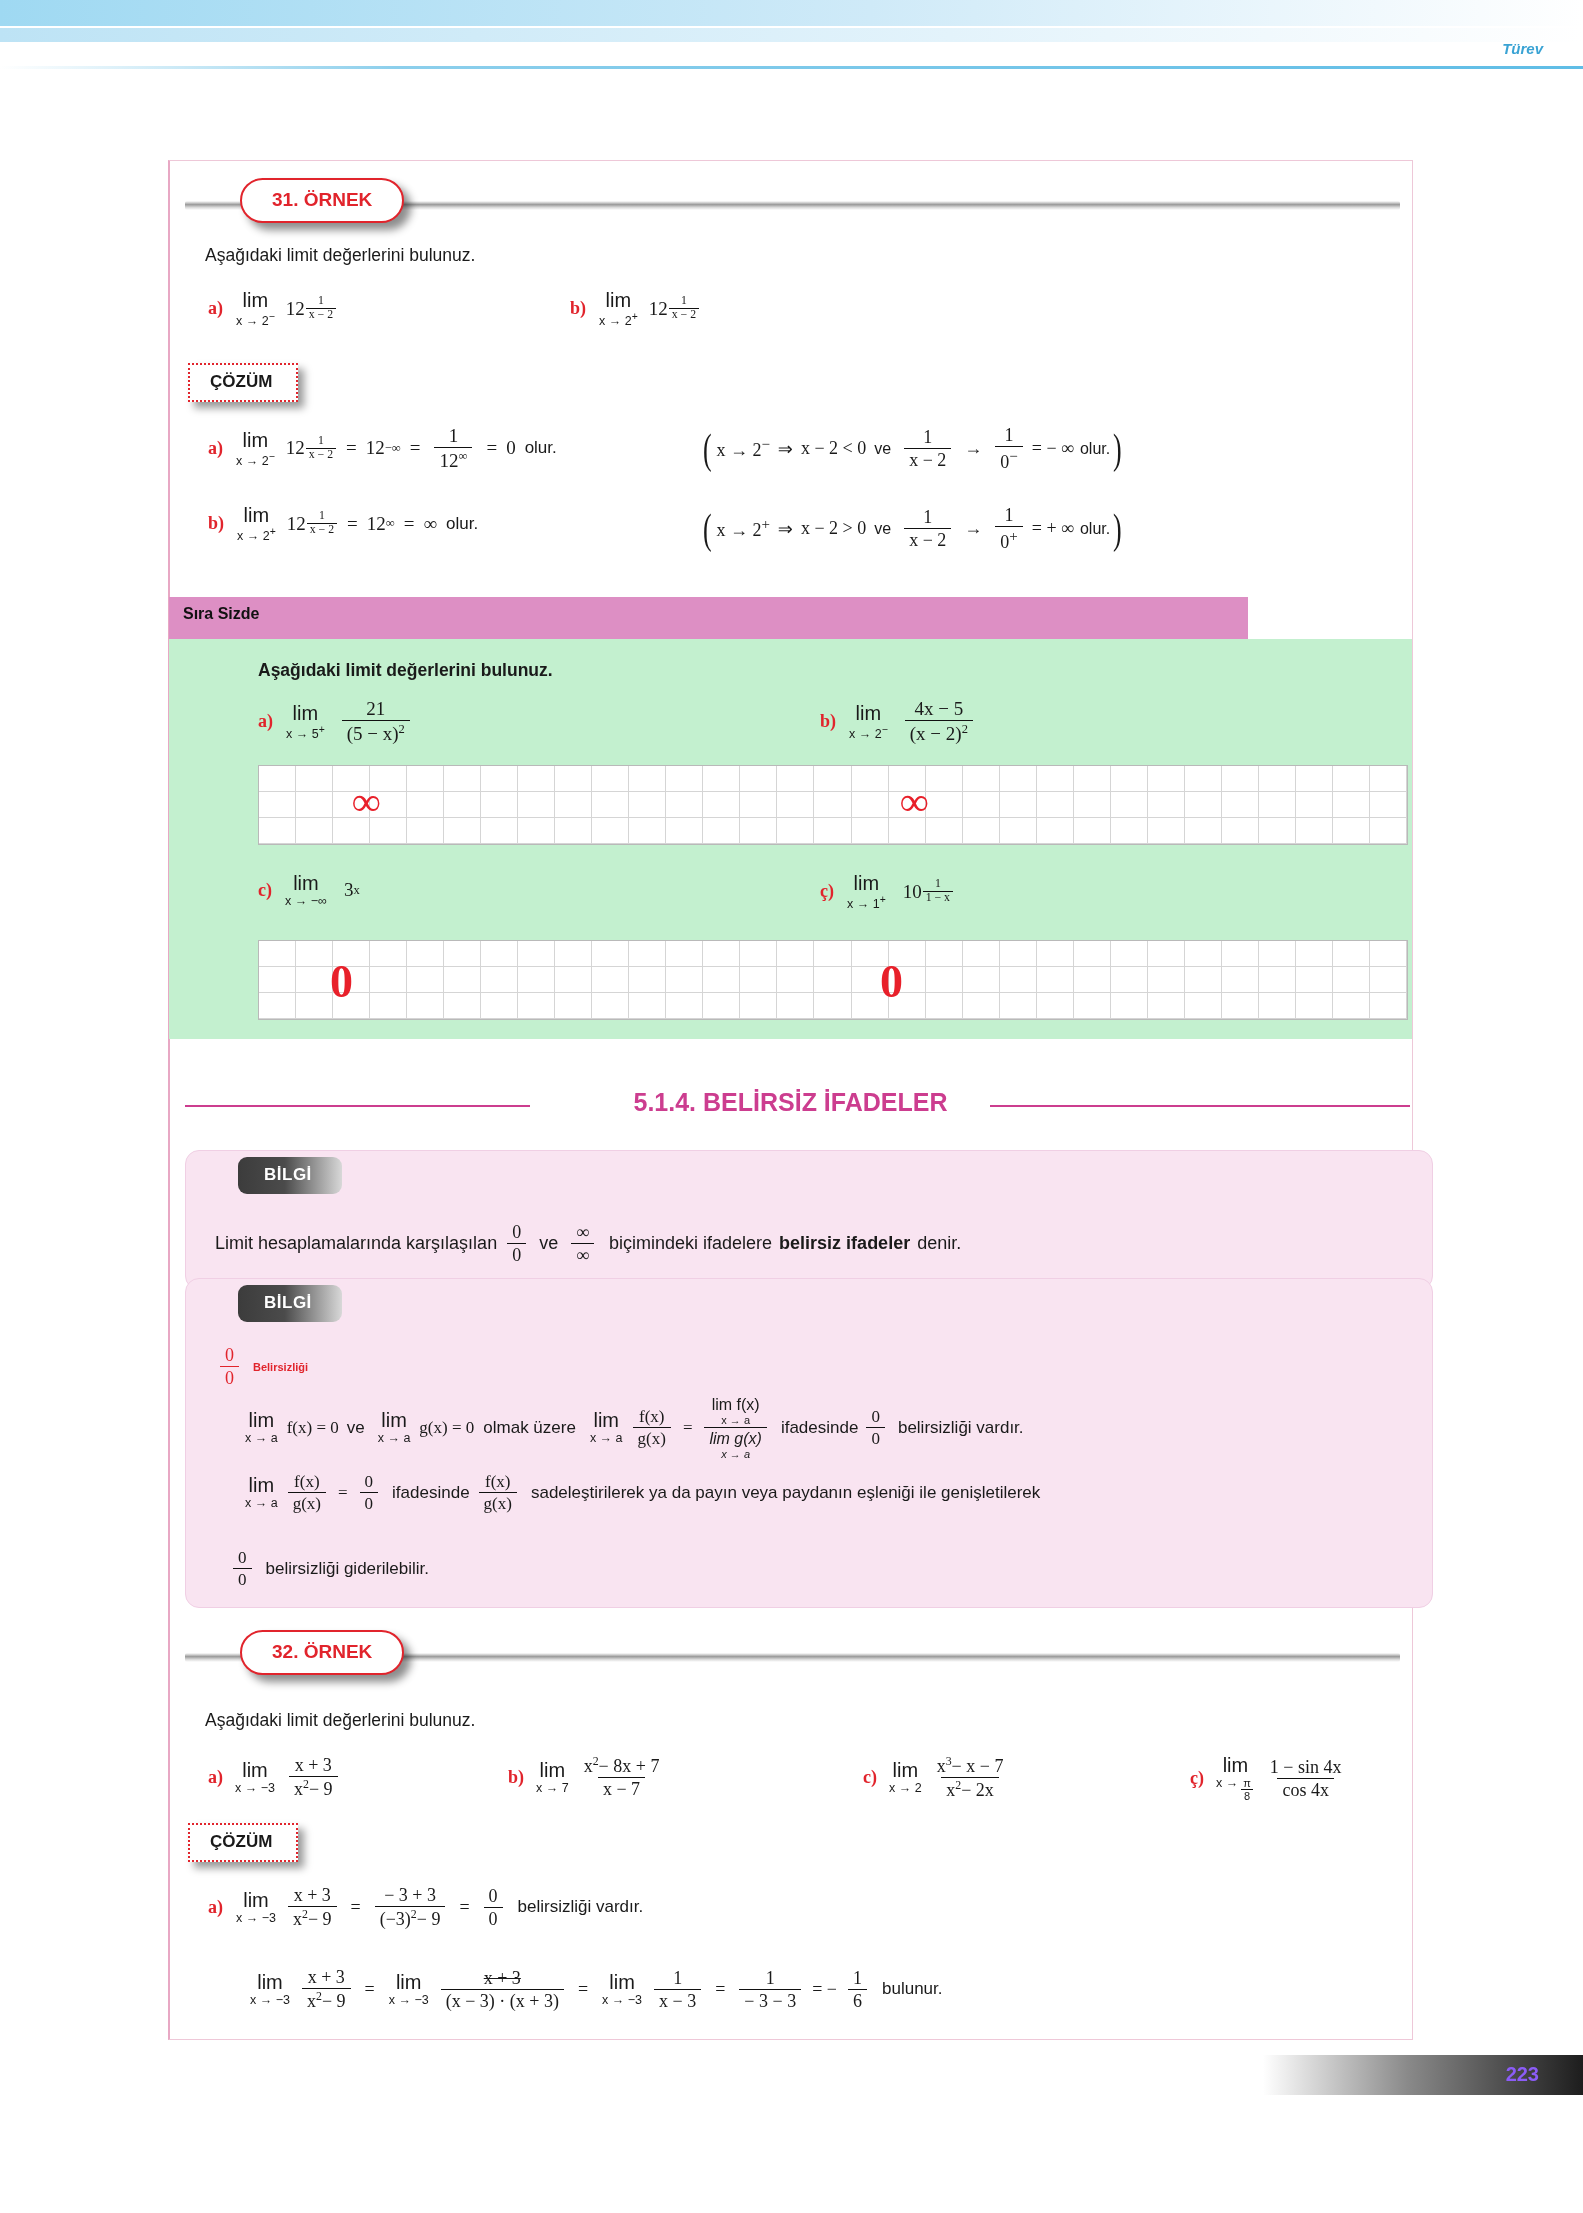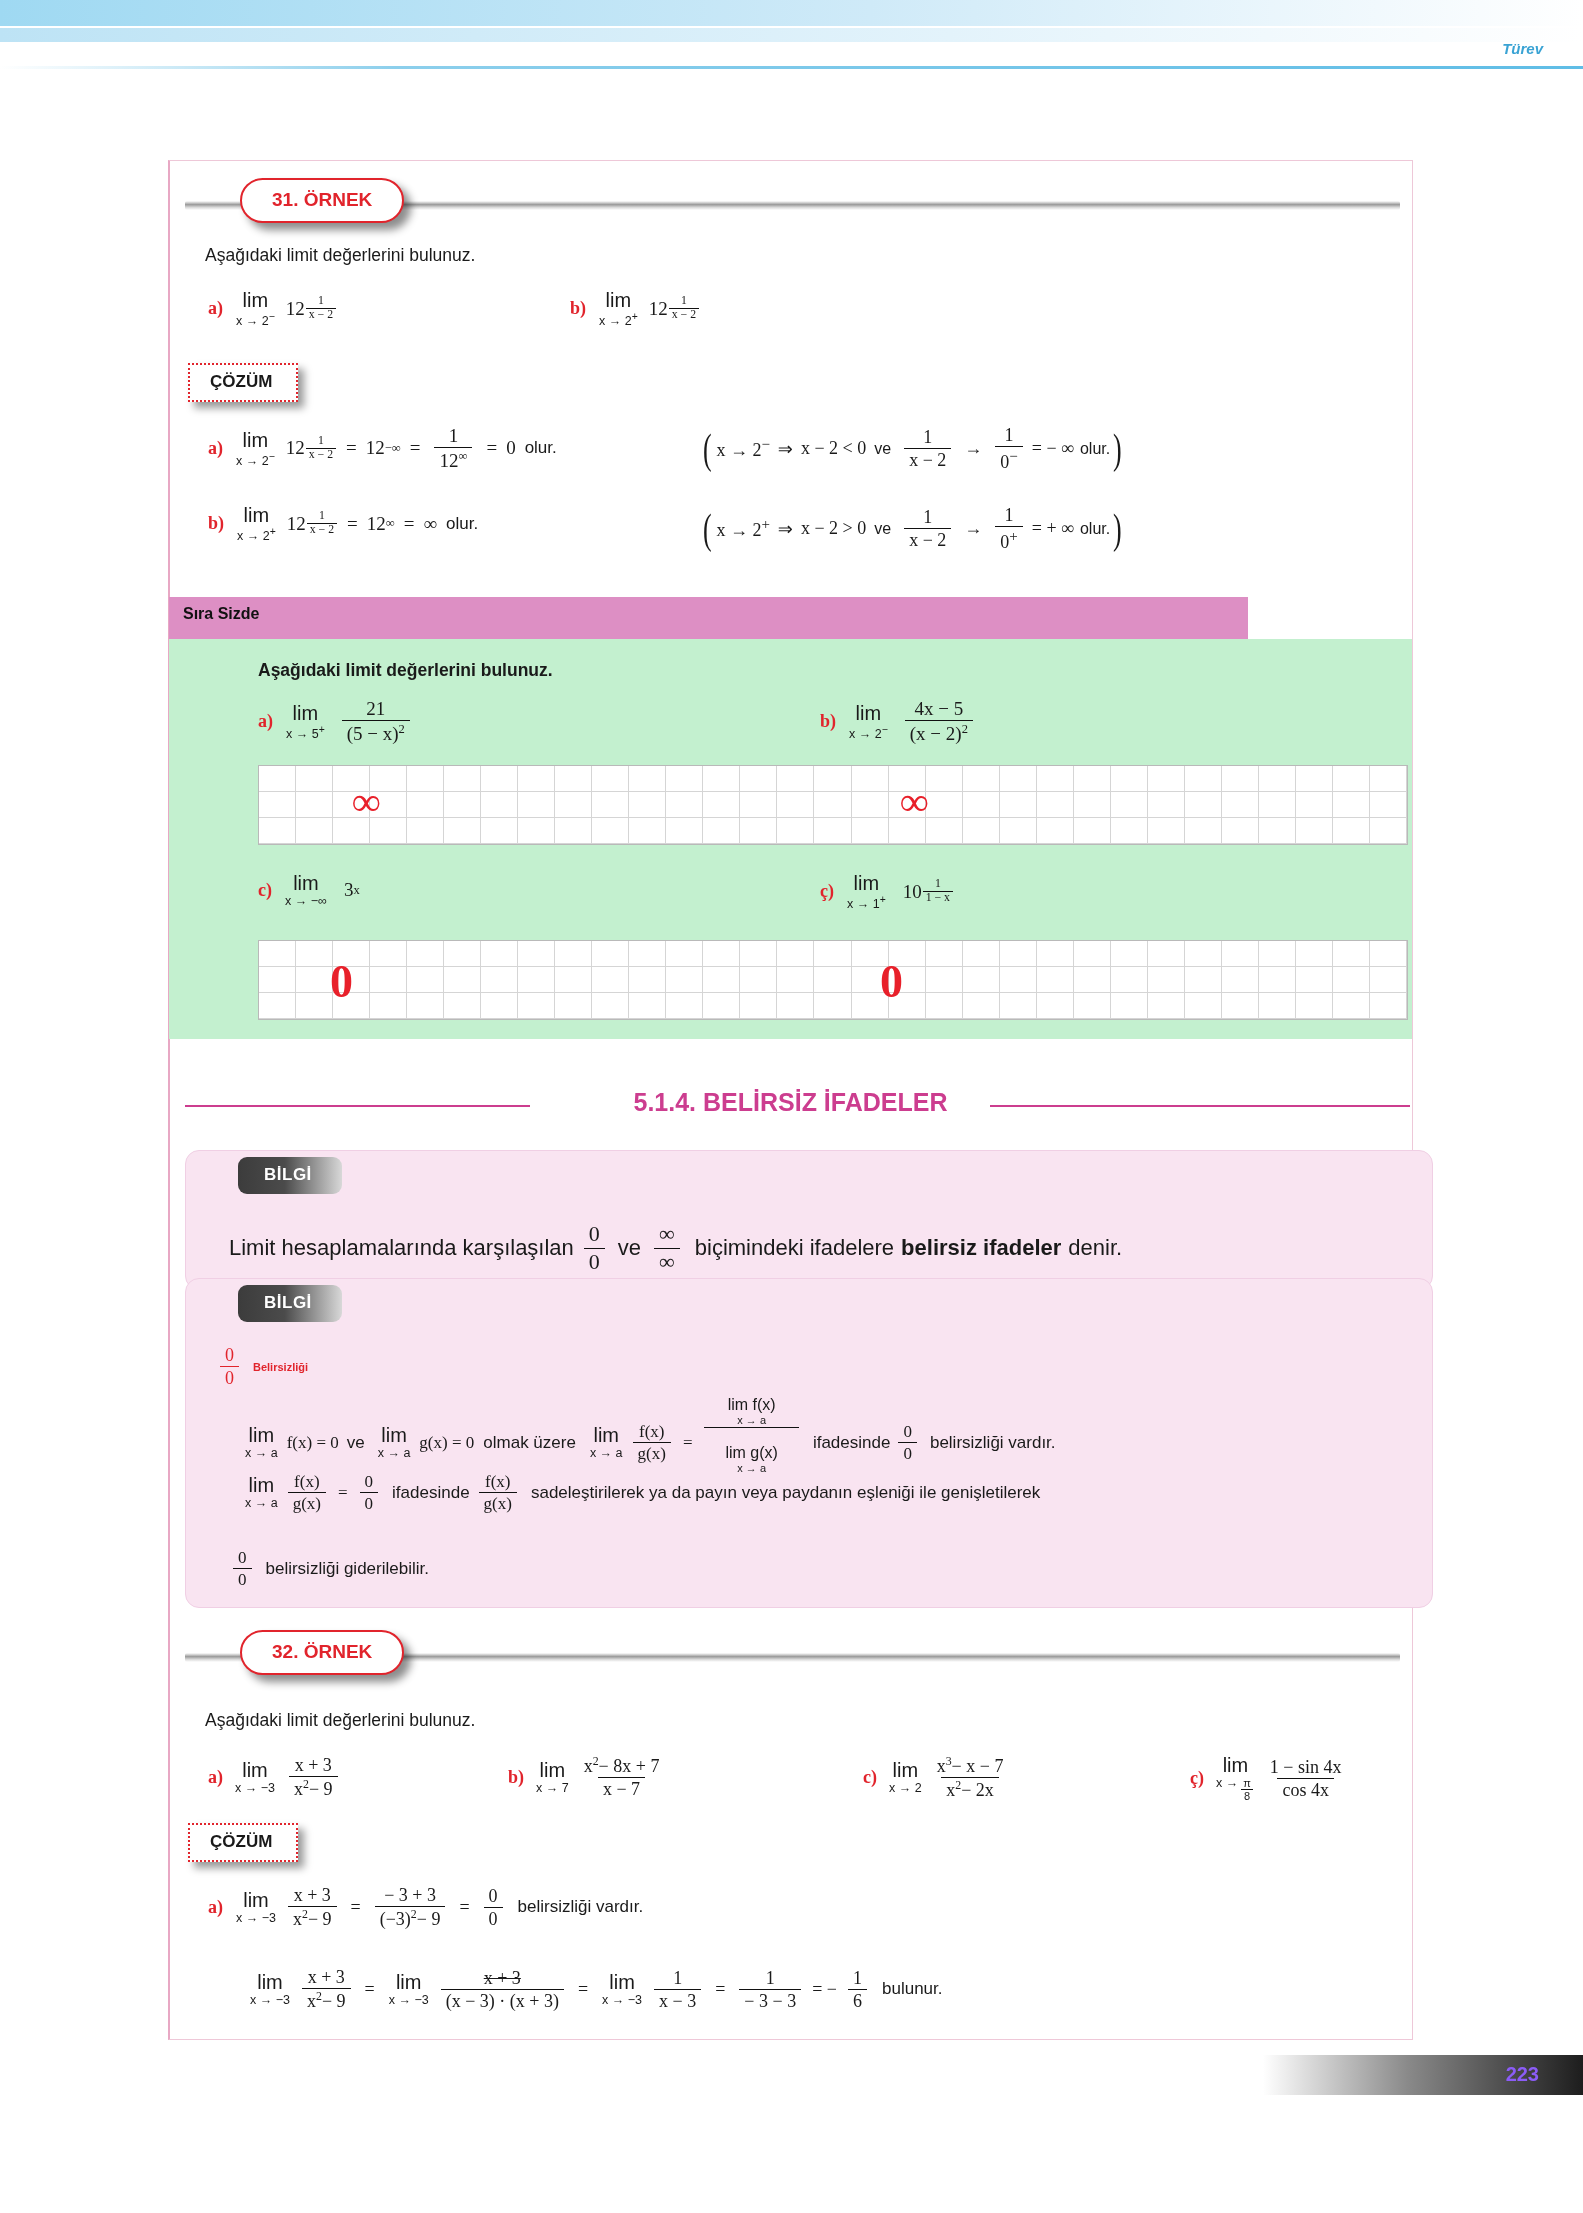--- a/index.html
+++ b/index.html
@@ -487,21 +487,21 @@
   </div>
 <div class="hand" style="left:330px; top:955px; font-size:46px;">0</div>
 <div class="hand" style="left:880px; top:955px; font-size:46px;">0</div>
 
 <div class="sec-rule" style="left:185px; top:1105px; width:345px;"></div>
 <div class="sec-rule" style="left:990px; top:1105px; width:420px;"></div>
 <div class="sec-title" style="top:1088px;">5.1.4. BELİRSİZ İFADELER</div>
 
 <div class="bilgi-card" style="left:185px; top:1150px; width:1248px; height:140px;"></div>
 <div class="bilgi-badge" style="left:238px; top:1157px;">BİLGİ</div>
-<div class="math" style="left:229px; top:1222px; font-size:22px;justify-content:flex-end;">
+<div class="math" style="left:215px; top:1222px; font-size:18px;justify-content:flex-end;">
   <span style="font-family:'Liberation Sans',sans-serif;">Limit hesaplamalarında karşılaşılan</span>
   <span class="frac" style="margin-left:10px;">
     <span class="num">0</span>
     <span class="den">0</span>
   </span>
   <span style="margin:0 8px; font-family:'Liberation Sans',sans-serif;">ve</span>
   <span class="frac">
     <span class="num">∞</span>
     <span class="den">∞</span>
   </span>
@@ -544,21 +544,21 @@
   </span>
   <span style="margin:0 7px;">=</span>
   <span class="frac">
     <span class="num">
       <span class="limop" style="margin:0;">
         <span class="lt" style="font-size:16px;">lim  f(x)</span>
         <span class="lb" style="font-size:11px;">x → a</span>
       </span>
     </span>
     <span class="den">
-      <span class="limop" style="margin:16px;">
+      <span class="limop" style="margin:0;font-style:italic;">
         <span class="lt" style="font-size:16px;">lim  g(x)</span>
         <span class="lb" style="font-size:11px;">x → a</span>
       </span>
     </span>
   </span>
   <span style="margin-left:9px; font-family:'Liberation Sans',sans-serif;">ifadesinde</span>
   <span class="frac" style="margin-left:8px;">
     <span class="num">0</span>
     <span class="den">0</span>
   </span>

